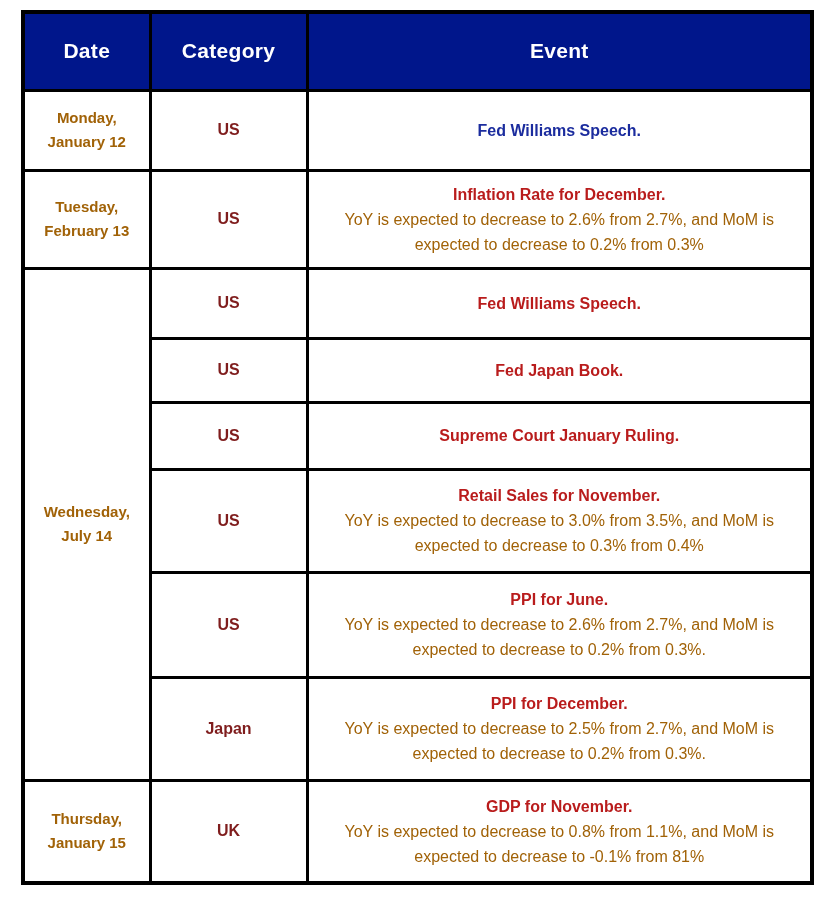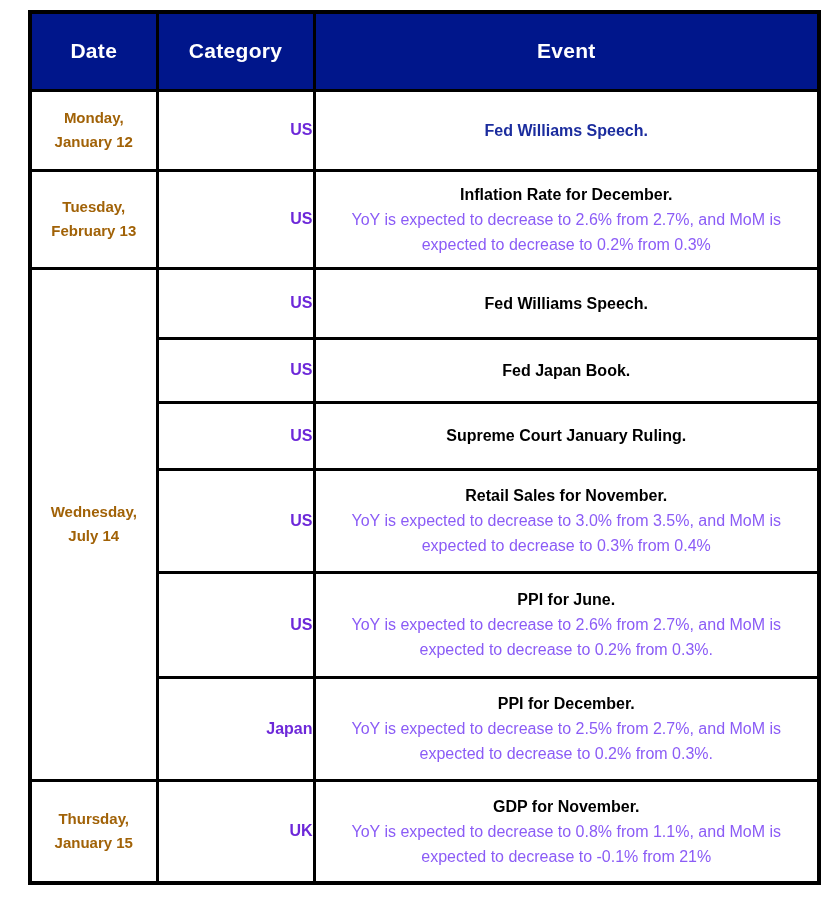--- a/index.html
+++ b/index.html
@@ -4,21 +4,21 @@
 <style>
   * { margin: 0; padding: 0; box-sizing: border-box; }
   html, body {
     background: #ffffff;
     font-family: "Liberation Sans", sans-serif;
     width: 824px;
   }
   .calendar-wrap {
     width: 824px;
     height: 899px;
-    padding: 10px 17px 18px 28px;
+    padding: 10px 17px 18px 21px;
   }
   table.calendar {
     border-collapse: collapse;
     width: 789px;
     table-layout: fixed;
     border: 4px solid #000000;
   }
   col.c-date { width: 127px; }
   col.c-category { width: 157px; }
   col.c-event { width: 505px; }
@@ -42,34 +42,33 @@
   }
   .date-cell {
     font-weight: bold;
     font-size: 15px;
     line-height: 24px;
     color: #a16207;
   }
   .category-cell {
     font-weight: bold;
     font-size: 16px;
-    color: #6d28d9;
-    text-align: right;
+    color: #7f1d1d;
   }
   .event-title {
     font-weight: bold;
     font-size: 16px;
     line-height: 25px;
-    color: #000000;
+    color: #b91c1c;
   }
   .event-detail {
     font-weight: normal;
     font-size: 16px;
     line-height: 25px;
-    color: #8b5cf6;
+    color: #a16207;
     max-width: 452px;
     margin: 0 auto;
   }
   tr.highlight .event-title { color: #1B2C9E; }
   tr.h80  { height: 80px; }
   tr.h98  { height: 98px; margin-top: 44px; }
   tr.h70  { height: 70px; }
   tr.h64  { height: 64px; }
   tr.h67  { height: 67px; }
   tr.h103 { height: 103px; }
@@ -162,18 +161,18 @@
       </tr>
 
       <tr class="h103">
         <td class="date-cell">
           <span>Thursday,</span><br>
           <span>January 15</span>
         </td>
         <td class="category-cell">UK</td>
         <td>
           <div class="event-title">GDP for November.</div>
-          <div class="event-detail">YoY is expected to decrease to 0.8% from 1.1%, and MoM is expected to decrease to -0.1% from 21%</div>
+          <div class="event-detail">YoY is expected to decrease to 0.8% from 1.1%, and MoM is expected to decrease to -0.1% from 81%</div>
         </td>
       </tr>
     </tbody>
   </table>
 </div>
 
 </body></html>

